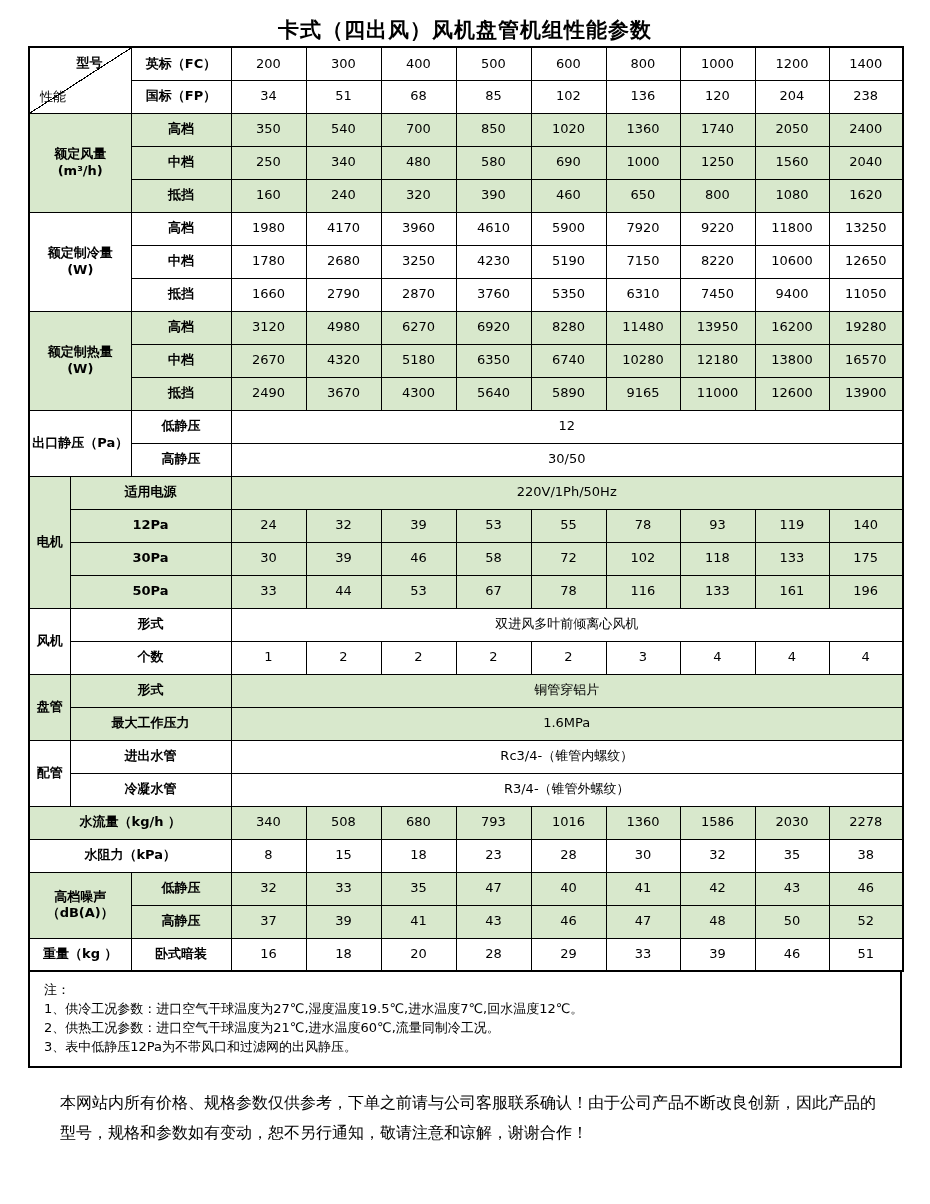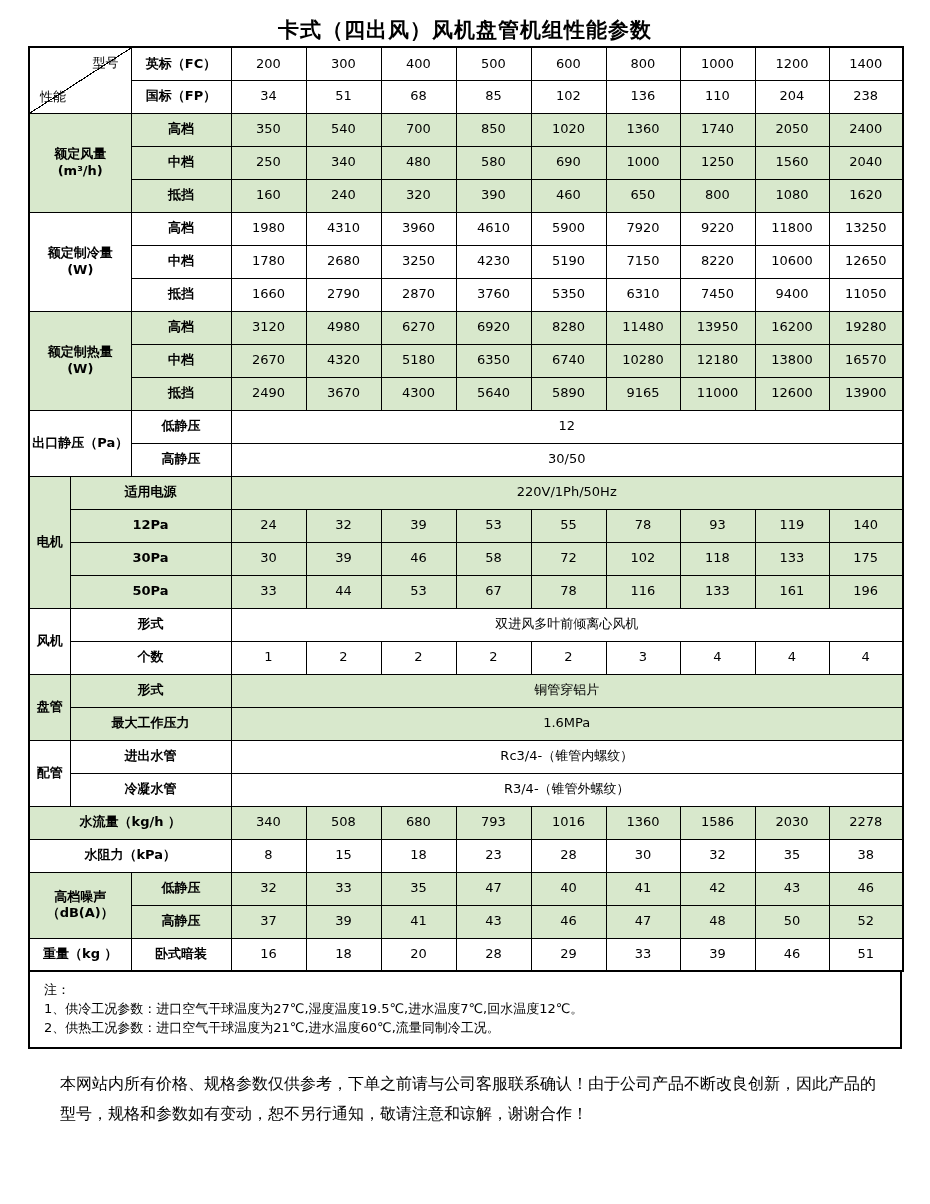--- a/index.html
+++ b/index.html
@@ -22,21 +22,21 @@
     overflow:hidden; line-height:1.25;
   }
   td.lbl { font-weight:bold; }
   td.green { background:var(--green); }
   td.white { background:#fff; }
   td.diag {
     position:relative;
     background-image:linear-gradient(to bottom right,
       transparent 49.5%, #000 49.5%, #000 50.5%, transparent 50.5%);
   }
-  .diag-top { position:absolute; top:7px; right:12px; font-weight:normal; }
+  .diag-top { position:absolute; top:7px; right:28px; font-weight:bold; }
   .diag-bottom { position:absolute; bottom:7px; left:10px; font-weight:normal; }
   .notes-box {
     margin-left:28px; width:874px; border:2px solid #000; border-top:0;
     padding:8px 14px 10px 14px; font-size:13px; line-height:19px;
   }
   .notes-heading { font-weight:normal; }
   .tip-section { margin:20px 40px 0 40px; }
   .tip-heading { font-size:20px; font-weight:bold; margin-bottom:10px; }
   .tip-body { font-size:16px; line-height:30px;margin-left:20px; }
 </style>
@@ -75,21 +75,21 @@
         <td class="white val">1400</td>
       </tr>
       <tr>
         <td class="white lbl">国标（FP）</td>
         <td class="white val">34</td>
         <td class="white val">51</td>
         <td class="white val">68</td>
         <td class="white val">85</td>
         <td class="white val">102</td>
         <td class="white val">136</td>
-        <td class="white val">110</td>
+        <td class="white val">120</td>
         <td class="white val">204</td>
         <td class="white val">238</td>
       </tr>
       <tr>
         <td colspan="2" rowspan="3" class="green lbl">额定风量
 (m³/h)</td>
         <td class="green lbl">高档</td>
         <td class="green val">350</td>
         <td class="green val">540</td>
         <td class="green val">700</td>
@@ -122,21 +122,21 @@
         <td class="green val">650</td>
         <td class="green val">800</td>
         <td class="green val">1080</td>
         <td class="green val">1620</td>
       </tr>
       <tr>
         <td colspan="2" rowspan="3" class="white lbl">额定制冷量
 (W)</td>
         <td class="white lbl">高档</td>
         <td class="white val">1980</td>
-        <td class="white val">4310</td>
+        <td class="white val">4170</td>
         <td class="white val">3960</td>
         <td class="white val">4610</td>
         <td class="white val">5900</td>
         <td class="white val">7920</td>
         <td class="white val">9220</td>
         <td class="white val">11800</td>
         <td class="white val">13250</td>
       </tr>
       <tr>
         <td class="white lbl">中档</td>
@@ -349,18 +349,19 @@
         <td class="white val">51</td>
       </tr>
     </tbody>
 </table>
 
 <div class="notes-box">
   <div class="notes-heading">注：</div>
   <div>
       <div>1、供冷工况参数：进口空气干球温度为27℃,湿度温度19.5℃,进水温度7℃,回水温度12℃。</div>
       <div>2、供热工况参数：进口空气干球温度为21℃,进水温度60℃,流量同制冷工况。</div>
+      <div>3、表中低静压12Pa为不带风口和过滤网的出风静压。</div>
     </div>
 </div>
 
 <div class="tip-section">
   <div class="tip-body">本网站内所有价格、规格参数仅供参考，下单之前请与公司客服联系确认！由于公司产品不断改良创新，因此产品的型号，规格和参数如有变动，恕不另行通知，敬请注意和谅解，谢谢合作！</div>
 </div>
 
 </body></html>

